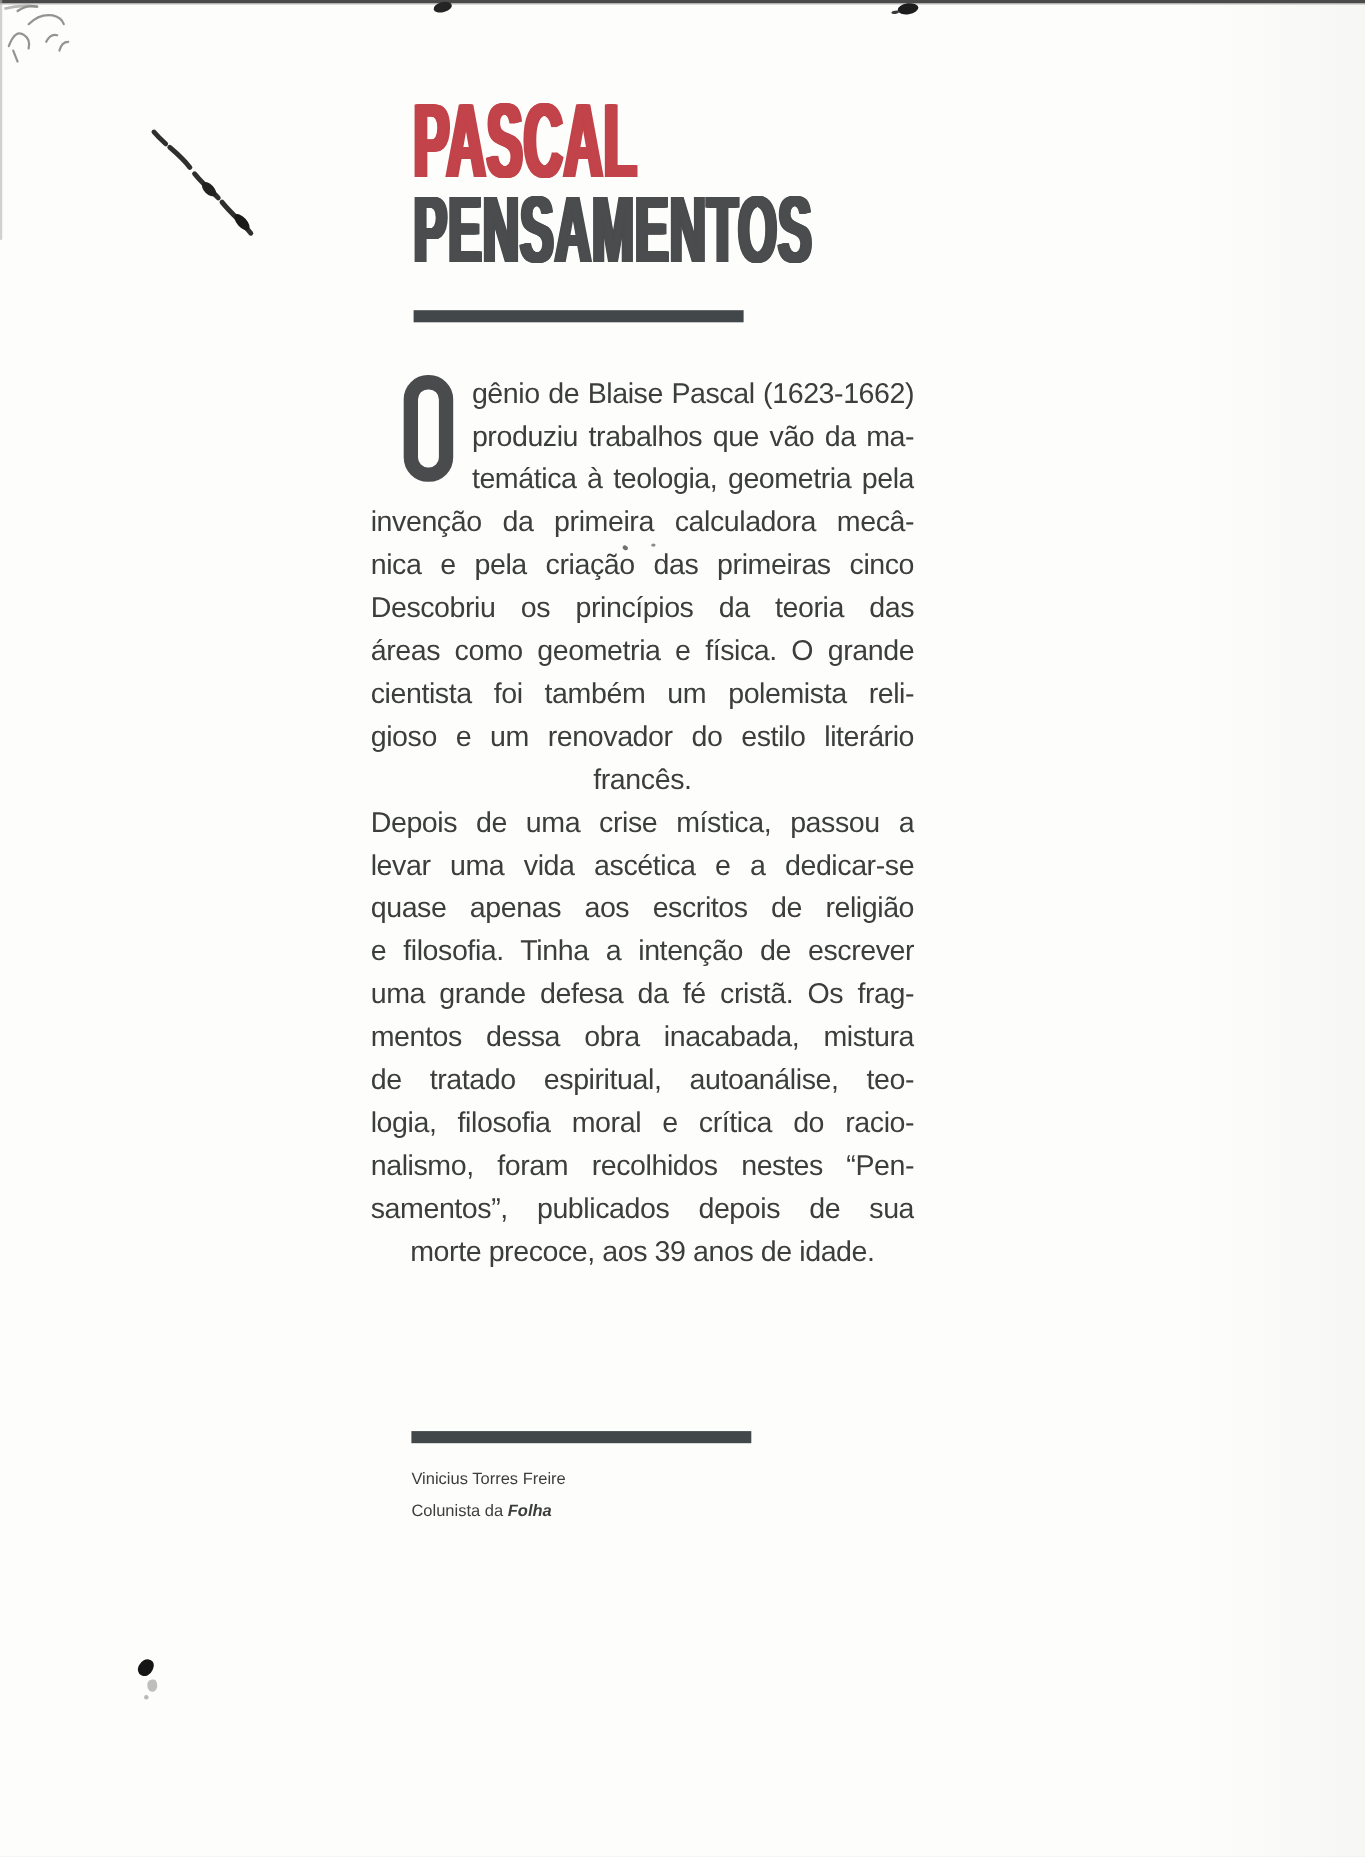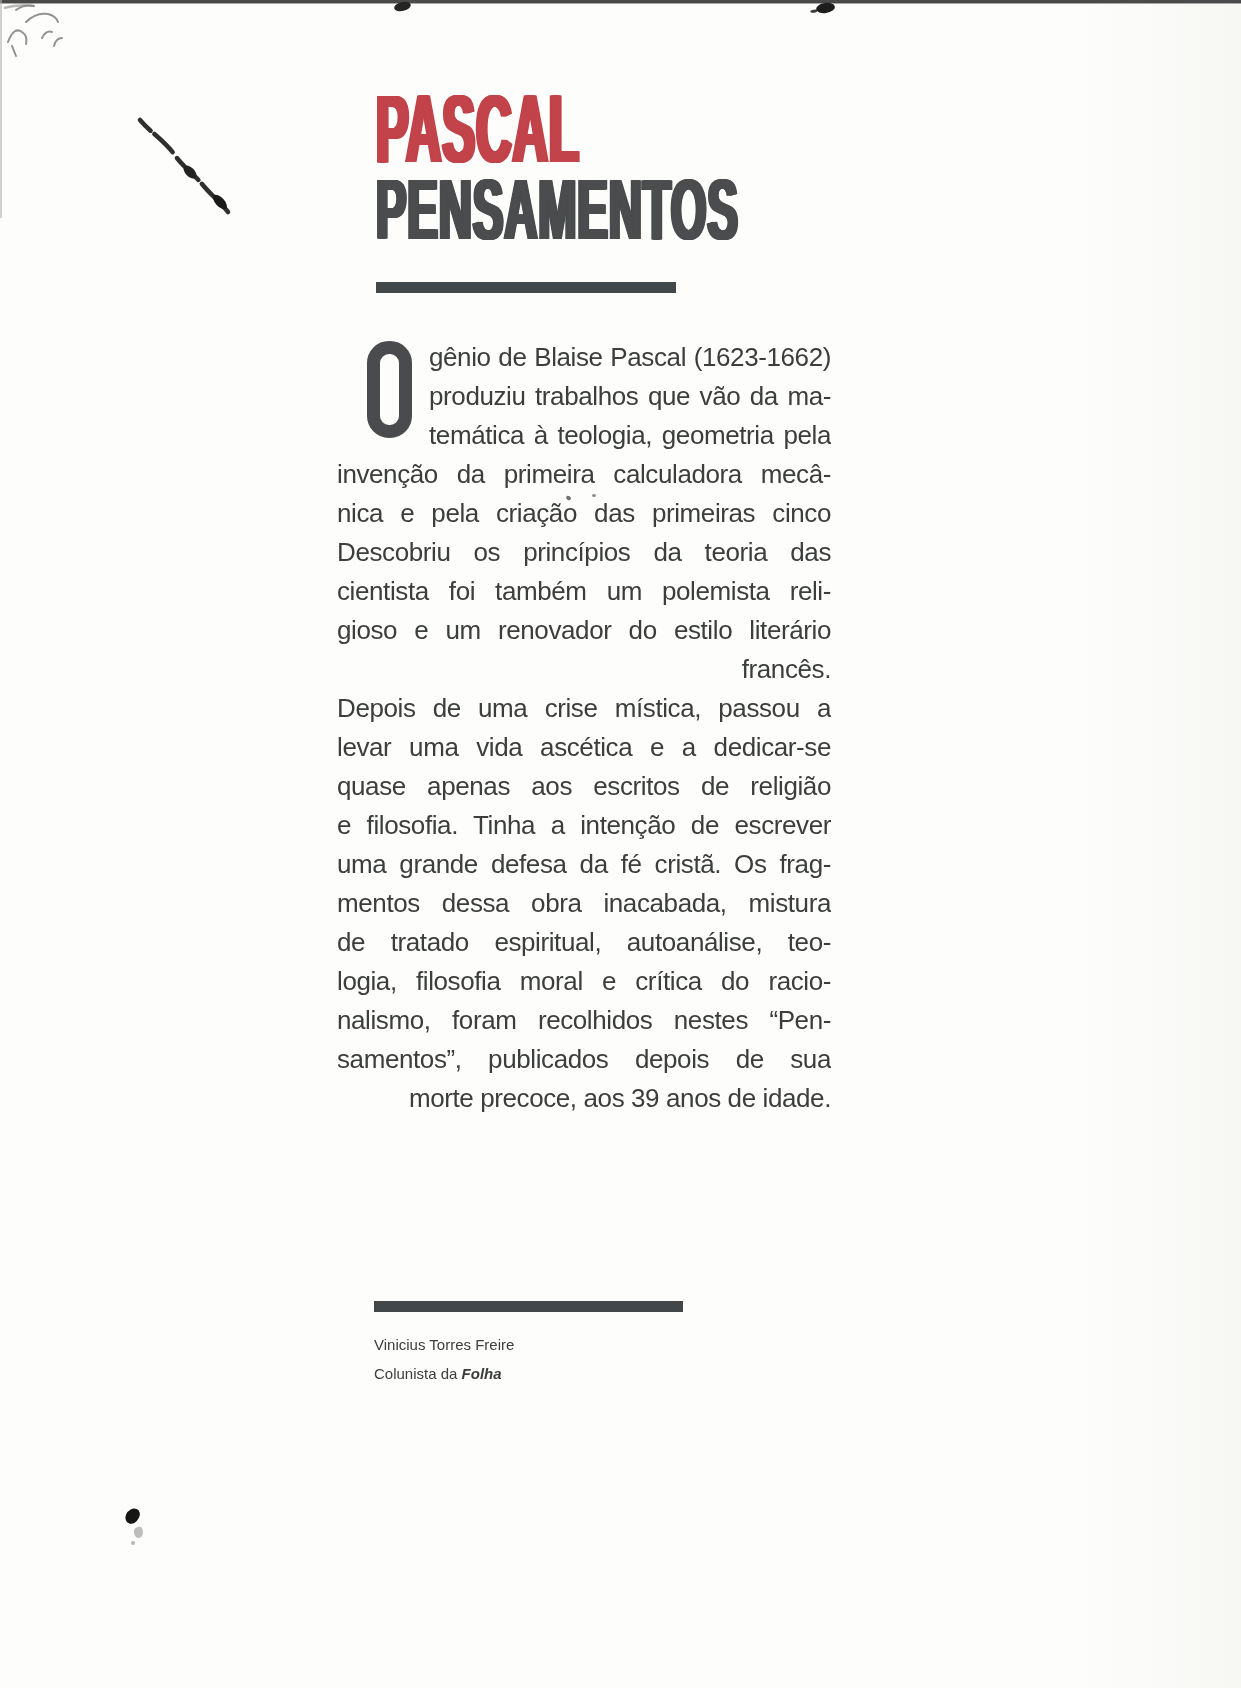--- a/index.html
+++ b/index.html
@@ -44,21 +44,21 @@
     text-shadow:1.5px 0 currentColor,-1.5px 0 currentColor,3px 0 currentColor,-3px 0 currentColor,4px 0 currentColor,-4px 0 currentColor;
   }
   .rule{position:absolute;background:#42474a;}
   .rule-top{left:376px;top:282px;width:300px;height:11px;}
   .rule-bottom{left:374px;top:1301px;width:309px;height:11px;}
   
   .synopsis{position:absolute;left:337px;top:338px;width:494px;color:#3b3e3d;}
   .line{
     height:39px;overflow:hidden;
     font-size:26px;line-height:39px;letter-spacing:-0.4px;
-    text-align:right;
+    text-align:center;
   }
   .line.j{text-align:justify;text-align-last:justify;}
   .line.ind{padding-left:92px;}
   .dropcap{
     position:absolute;left:30px;top:3px;
     width:45px;height:97px;box-sizing:border-box;
     border:13px solid #494b4c;border-radius:22px;
     color:transparent;font-size:50px;overflow:hidden;
   }
   
@@ -100,20 +100,21 @@
 
   <main class="synopsis">
     <div class="dropcap">O</div>
     <div>
         <div class="line j ind">gênio de Blaise Pascal (1623-1662)</div>
         <div class="line j ind">produziu trabalhos que vão da ma-</div>
         <div class="line j ind">temática à teologia, geometria pela</div>
         <div class="line j">invenção da primeira calculadora mecâ-</div>
         <div class="line j">nica e pela criação das primeiras cinco</div>
         <div class="line j">Descobriu os princípios da teoria das</div>
+        <div class="line j">áreas como geometria e física. O grande</div>
         <div class="line j">cientista foi também um polemista reli-</div>
         <div class="line j">gioso e um renovador do estilo literário</div>
         <div class="line">francês.</div>
         <div class="line j">Depois de uma crise mística, passou a</div>
         <div class="line j">levar uma vida ascética e a dedicar-se</div>
         <div class="line j">quase apenas aos escritos de religião</div>
         <div class="line j">e filosofia. Tinha a intenção de escrever</div>
         <div class="line j">uma grande defesa da fé cristã. Os frag-</div>
         <div class="line j">mentos dessa obra inacabada, mistura</div>
         <div class="line j">de tratado espiritual, autoanálise, teo-</div>

